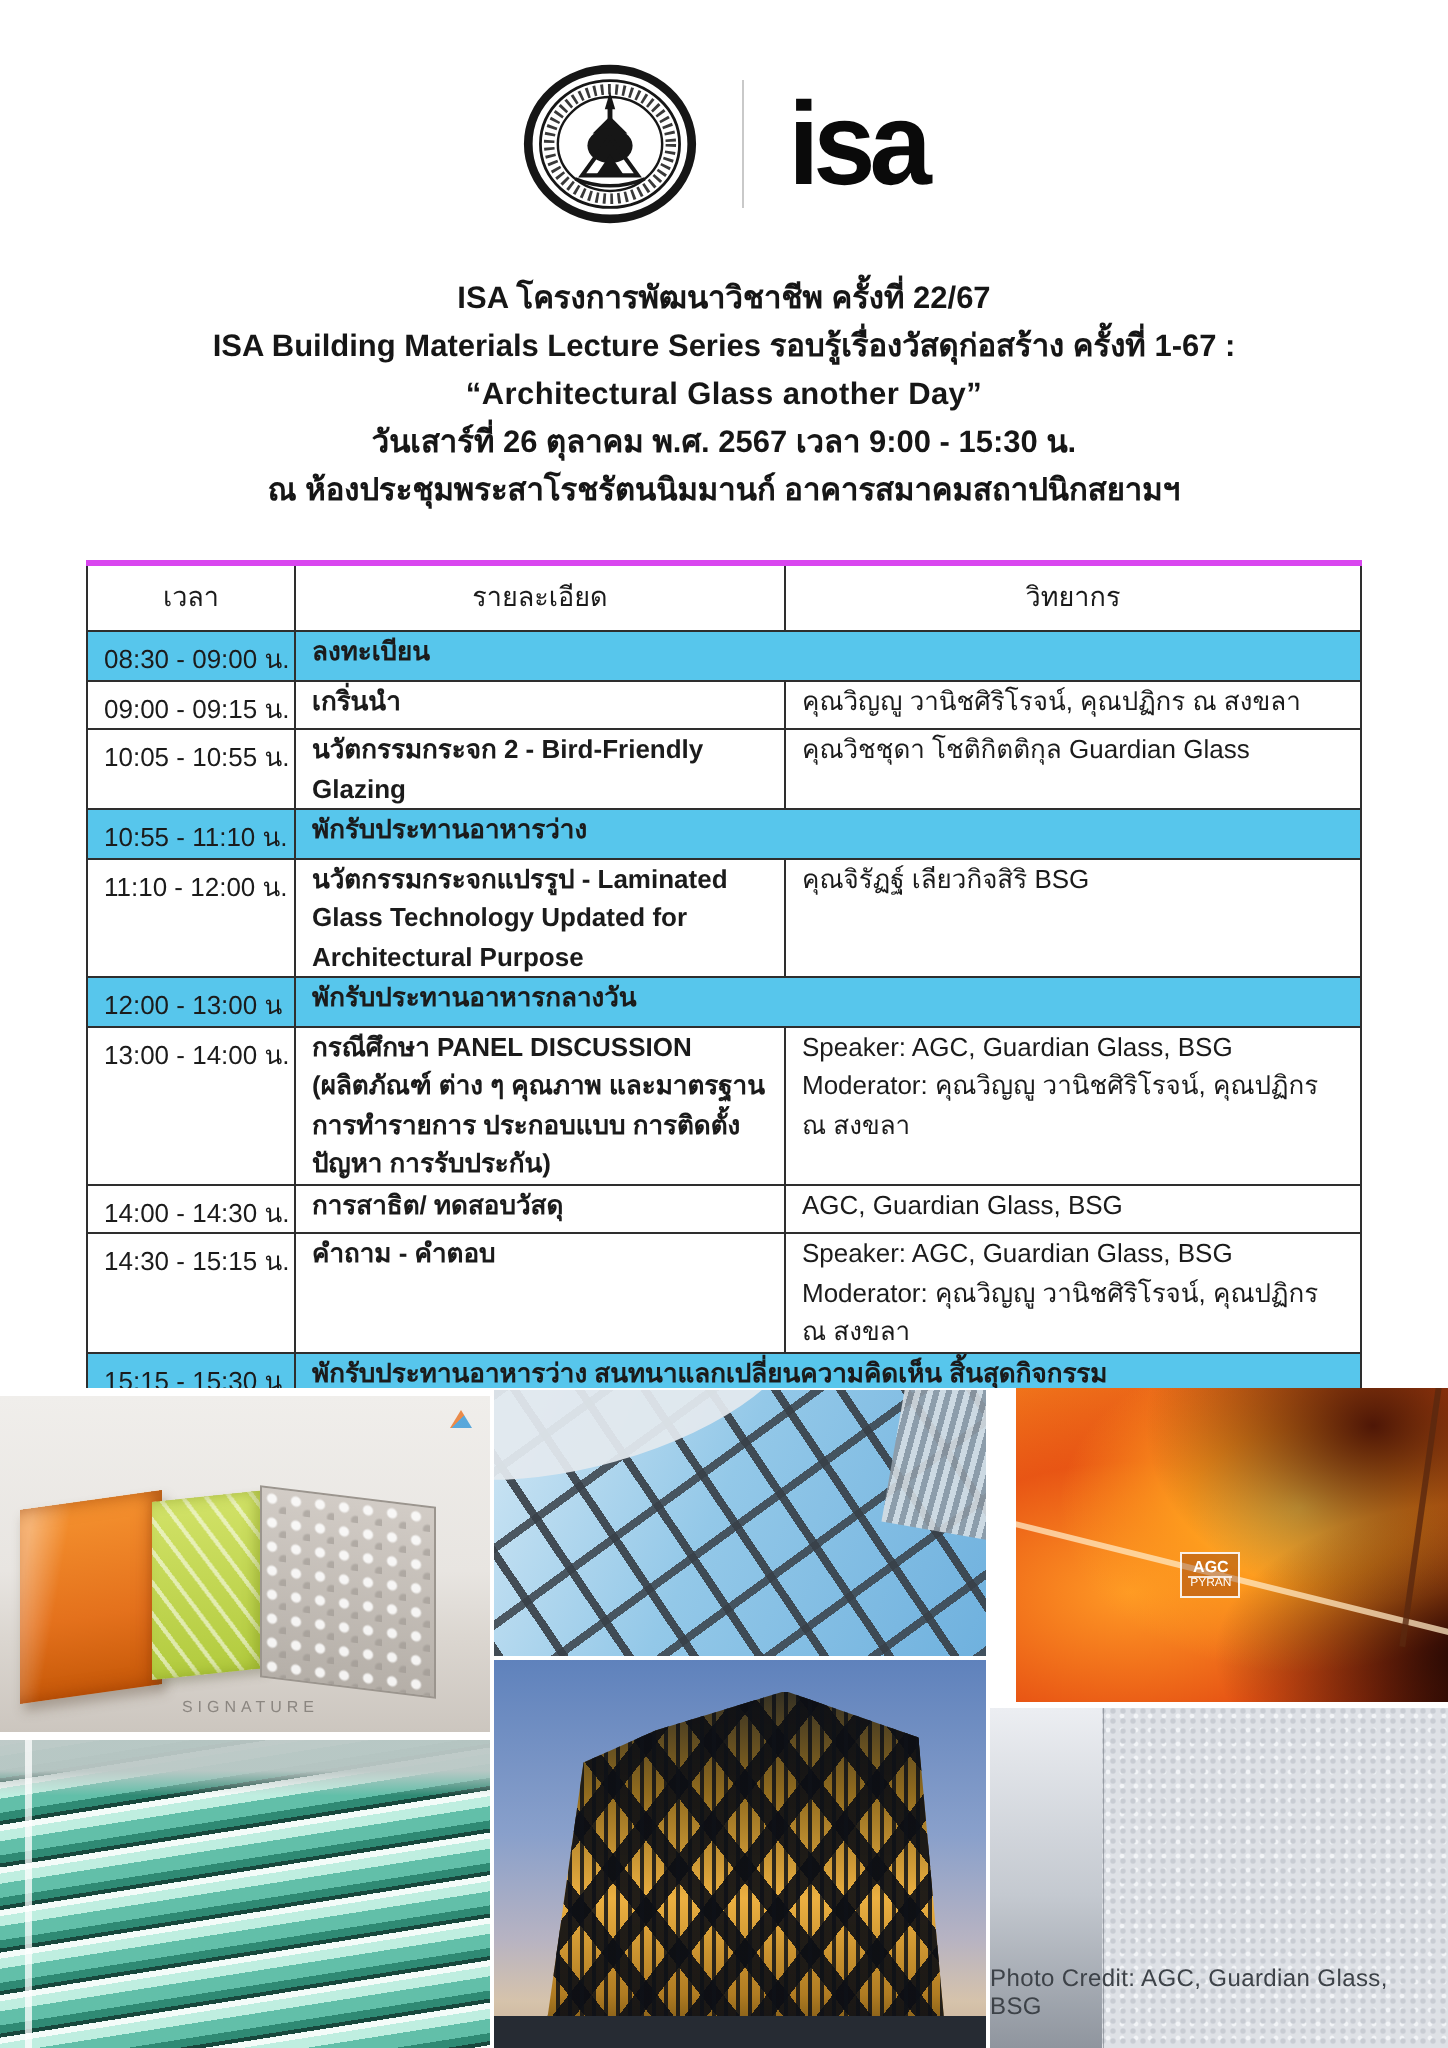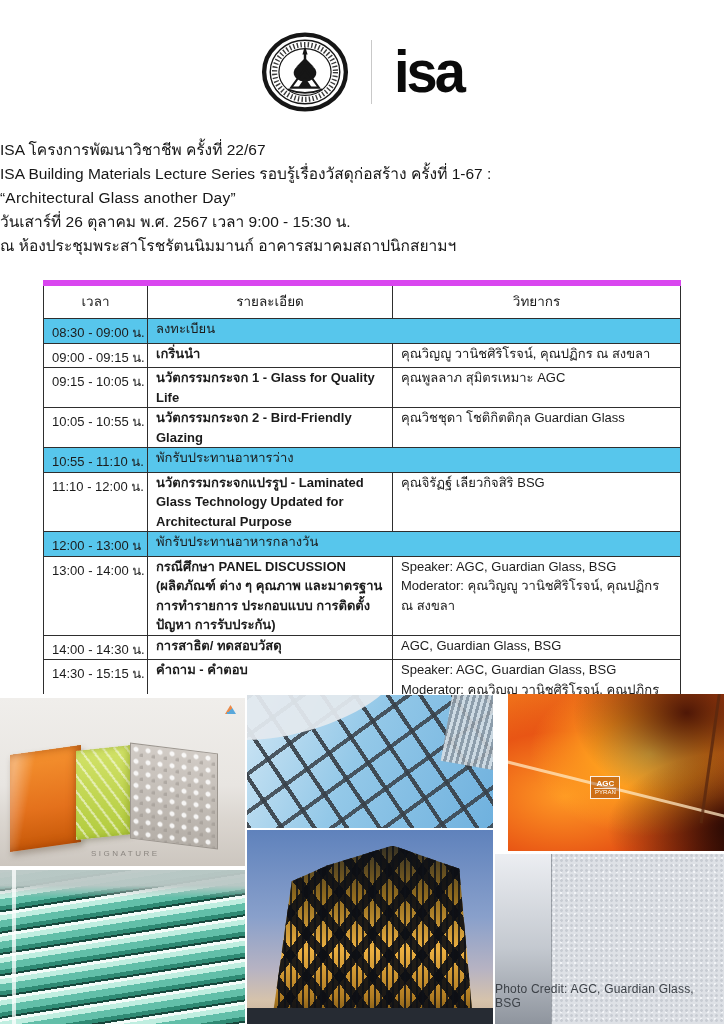--- a/index.html
+++ b/index.html
@@ -7,31 +7,31 @@
   body { font-family:"Liberation Sans","DejaVu Sans",sans-serif; color:#1b1b1b; }
   .page { position:relative; width:724px; height:1024px; margin:0 auto; background:#fff; overflow:hidden; }
 
   
   .logo-row { display:flex; align-items:center; justify-content:center; gap:22px; padding-top:32px; }
   .seal { width:88px; height:80px; }
   .logo-divider { width:1px; height:64px; background:#c9c9c9; }
   .wordmark { font-size:56px; font-weight:900; letter-spacing:-3px; color:#0a0a0a; line-height:0.9; transform:scaleY(1.05); }
 
   
-  .titles { margin-top:26px; text-align:left; font-size:15.5px; line-height:24px; color:#161616; font-weight:400; }
+  .titles { margin-top:26px; text-align:center; font-size:15.5px; line-height:24px; color:#161616; font-weight:700; }
   .titles .en-quote { letter-spacing:.2px; }
 
   
   table.schedule { border-collapse:collapse; margin:22px auto 0 auto; width:637px; table-layout:fixed; }
   .schedule th, .schedule td { border:1px solid #2e2e2e; font-size:13px; line-height:1.5; padding:0 8px; vertical-align:top; }
-  .schedule thead th { border-top:6px solid #d946ef; font-weight:500; text-align:center; padding:6px 8px; font-size:13.5px; }
+  .schedule thead th { border-top:3px solid #d946ef; font-weight:500; text-align:center; padding:6px 8px; font-size:13.5px; }
   .schedule .c-time { text-align:center; white-space:nowrap; padding-top:4px; }
   .schedule .c-detail { font-weight:700; }
   .schedule tr.hl td { background:#57C6EC; }
-  .schedule tr.hl .c-detail { font-weight:400; }
+  .schedule tr.hl .c-detail { font-weight:700; }
 
   
   .collage { position:absolute; left:0; bottom:0; width:724px; height:330px; background:#fff; }
   .photo { position:absolute; overflow:hidden; }
   .p1 { left:0;   top:4px;   width:245px; height:168px;
         background:linear-gradient(180deg,#f0eeeb 0%,#e8e5e1 52%,#dbd6d0 72%,#ccc6bf 100%); }
   .p4 { left:0;   top:176px; width:245px; height:154px;
         background-color:#67c2ac;
         background-image:
           linear-gradient(90deg, rgba(255,255,255,0) 0 5%, rgba(255,255,255,.75) 5% 6.5%, rgba(255,255,255,0) 6.5%),
@@ -150,27 +150,20 @@
           <td class="c-detail" colspan="2">ลงทะเบียน</td>
         </tr>
         <tr>
           <td class="c-time">09:00 - 09:15 น.</td>
           <td class="c-detail">เกริ่นนำ</td>
           <td class="c-speaker">
             <div>คุณวิญญู  วานิชศิริโรจน์,  คุณปฏิกร  ณ  สงขลา</div>
           </td>
         </tr>
         <tr>
-          <td class="c-time">09:15 - 10:05 น.</td>
-          <td class="c-detail">นวัตกรรมกระจก 1 - Glass for Quality Life</td>
-          <td class="c-speaker">
-            <div>คุณพูลลาภ สุมิตรเหมาะ AGC</div>
-          </td>
-        </tr>
-        <tr>
           <td class="c-time">10:05 - 10:55 น.</td>
           <td class="c-detail">นวัตกรรมกระจก 2 - Bird-Friendly Glazing</td>
           <td class="c-speaker">
             <div>คุณวิชชุดา โชติกิตติกุล Guardian Glass</div>
           </td>
         </tr>
         <tr class="hl">
           <td class="c-time">10:55 - 11:10 น.</td>
           <td class="c-detail" colspan="2">พักรับประทานอาหารว่าง</td>
         </tr>

